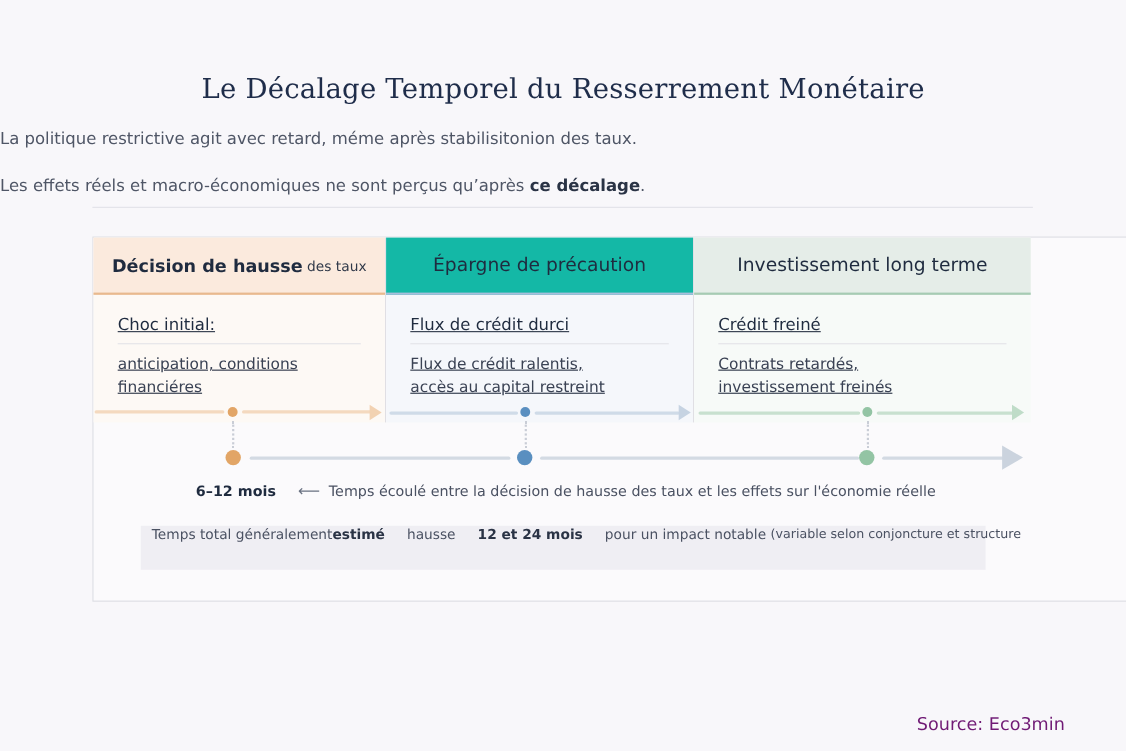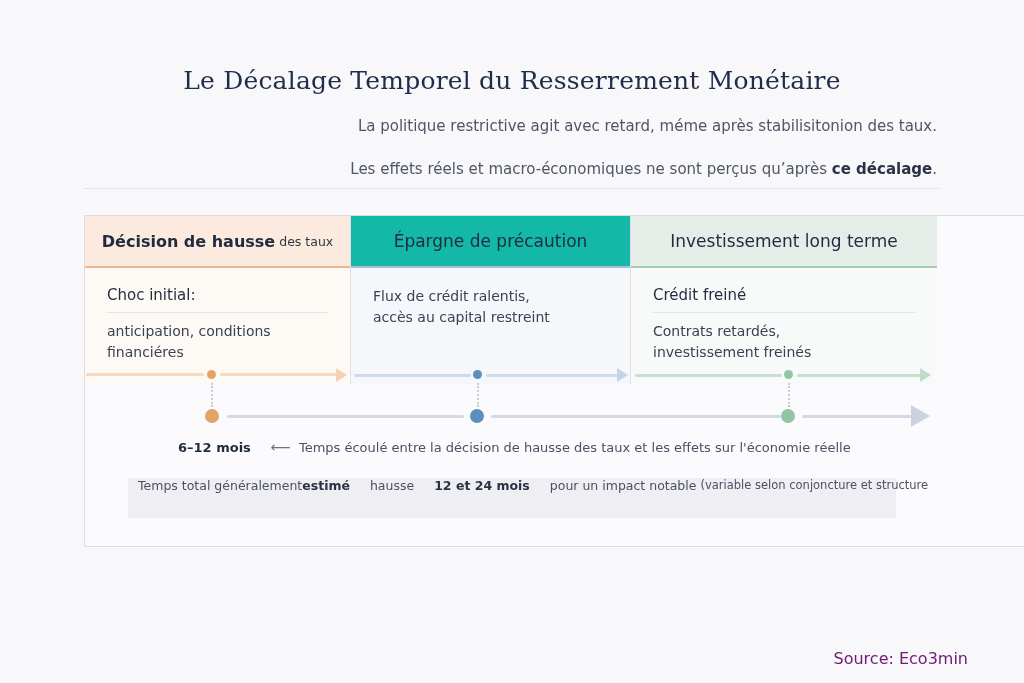--- a/index.html
+++ b/index.html
@@ -11,21 +11,21 @@
     position:relative;
   }
   .title {
     position:absolute; left:0; width:1024px; top:66px;
     text-align:center;
     font-family:"DejaVu Serif", serif;
     font-size:25px; color:#1f2d4a; letter-spacing:0.2px;
   }
   .subtitle {
     position:absolute; left:0; width:937px;
-    text-align:right; font-size:15px; color:#4f5666;
+    text-align:left; font-size:15px; color:#4f5666;
   }
   .sub1 { top:117px; }
   .sub2 { top:160px; }
   .sub2 b { font-weight:bold; color:#2a3345; }
   .rule {
     position:absolute; left:84px; width:855px; top:188px;
     height:1px; background:#e2e2e8;
   }
   .panel {
     position:absolute; left:84px; top:215px; width:963px; height:332px;
@@ -39,21 +39,21 @@
   .col3 { left:546px; width:306px; background:#f7faf8; }
   .head {
     height:50px; display:flex; align-items:center; justify-content:center;
     font-size:16px; color:#1f2b3f;
   }
   .col1 .head { background:#fbeadd; border-bottom:2px solid #e8b98e; }
   .col2 .head { background:#14b8a6; border-bottom:2px solid #a9bfdc; font-size:17px; }
   .col3 .head { background:#e5ede8; border-bottom:2px solid #a6cbb3; font-size:17px; }
   .head b { font-weight:bold; }
   .head small { font-size:12.5px; margin-left:4px; color:#2f3848; }
-  .cbody { padding:18px 22px 0 22px; }
+  .cbody { padding:18px 22px 0 22px;text-decoration:underline; }
   .ctitle {
     font-size:15px; color:#1f2b3f; padding-bottom:8px;
     border-bottom:1px solid #e3e3e8; margin-bottom:8px;
   }
   .ctext { font-size:14px; color:#3a4254; line-height:21px; }
   .track { position:absolute; height:3px; border-radius:2px; }
   .arrowhead {
     position:absolute; width:0; height:0;
     border-top:7px solid transparent; border-bottom:7px solid transparent;
   }
@@ -96,20 +96,21 @@
     </div>
     <div class="cbody">
       <div class="ctitle">Choc initial:</div>
       <div class="ctext">anticipation, conditions</div>
       <div class="ctext">financiéres</div>
     </div>
   </div>
   <div class="col col2">
     <div class="head">Épargne de précaution</div>
     <div class="cbody">
+      <div class="ctitle">Flux de crédit durci</div>
       <div class="ctext">Flux de crédit ralentis,</div>
       <div class="ctext">accès au capital restreint</div>
     </div>
   </div>
   <div class="col col3">
     <div class="head">Investissement long terme</div>
     <div class="cbody">
       <div class="ctitle">Crédit freiné</div>
       <div class="ctext">Contrats retardés,</div>
       <div class="ctext">investissement freinés</div>

